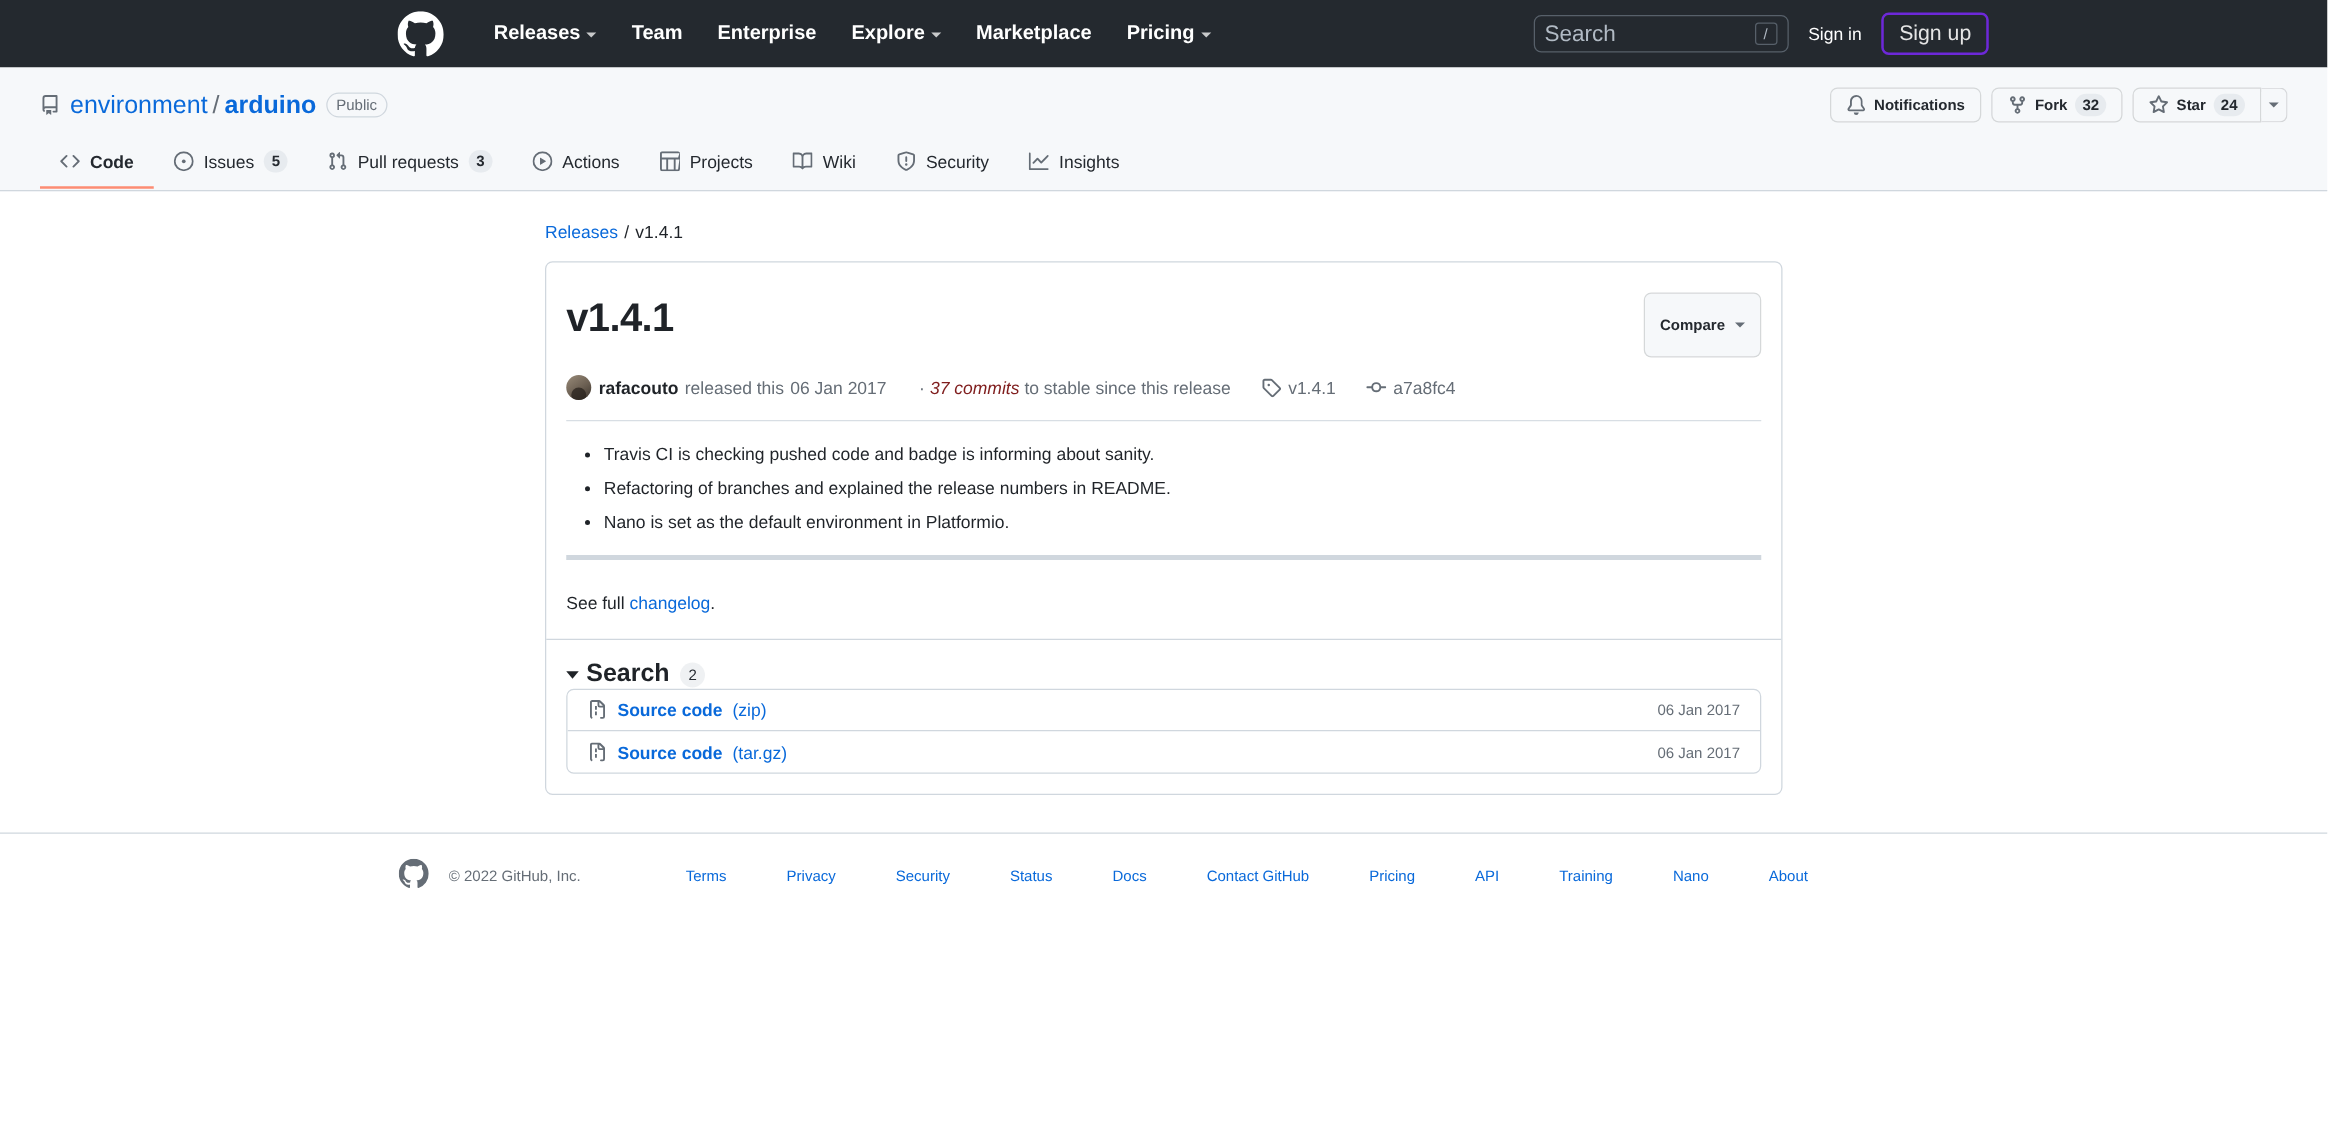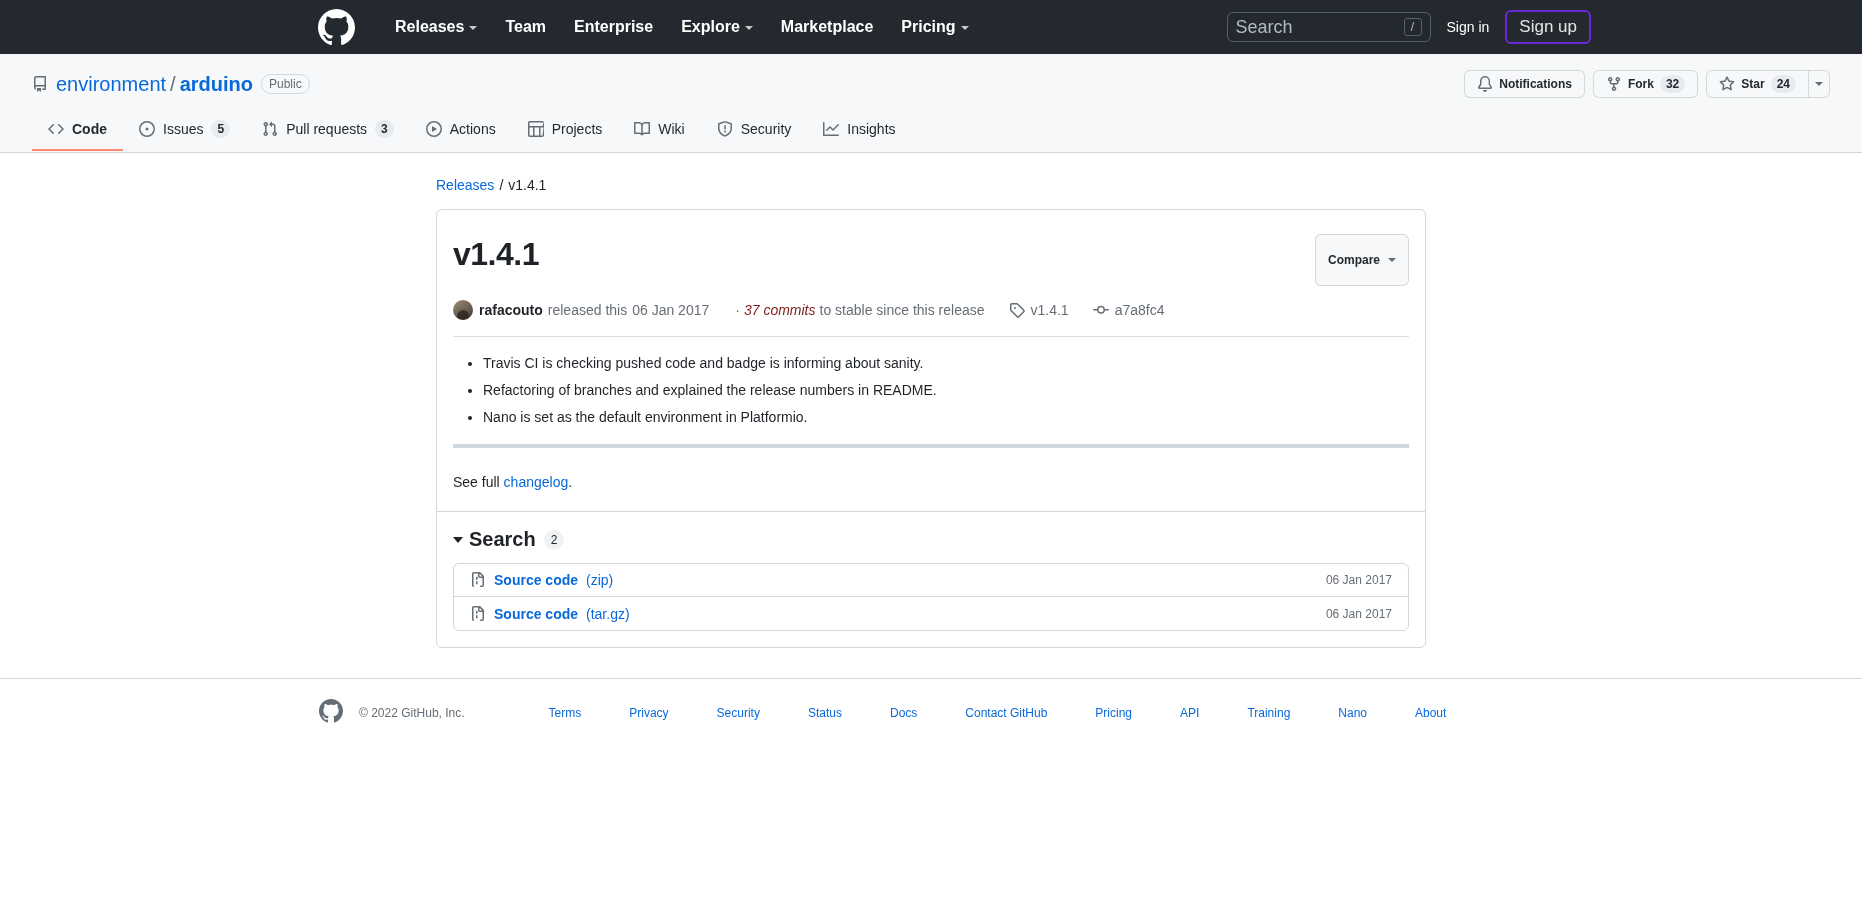--- a/index.html
+++ b/index.html
@@ -206,21 +206,20 @@
     border-top: 6px solid #1f2328;
     margin-right: -2px;
   }
   .assets-count {
     background: rgba(175,184,193,0.2);
     border-radius: 2em; padding: 0 7px;
     font-size: 12px; font-weight: 500; color: #24292f;
     line-height: 20px;
   }
   .assets-box {
-    margin-top: 12px;
     border: 1px solid #d0d7de; border-radius: 6px;
     overflow: hidden;
   }
   .asset-row {
     display: flex; align-items: center;
     padding: 8px 16px; font-size: 14px;
     border-bottom: 1px solid #d0d7de;
     min-height: 33px;
   }
   .asset-row:last-child { border-bottom: 0; }

